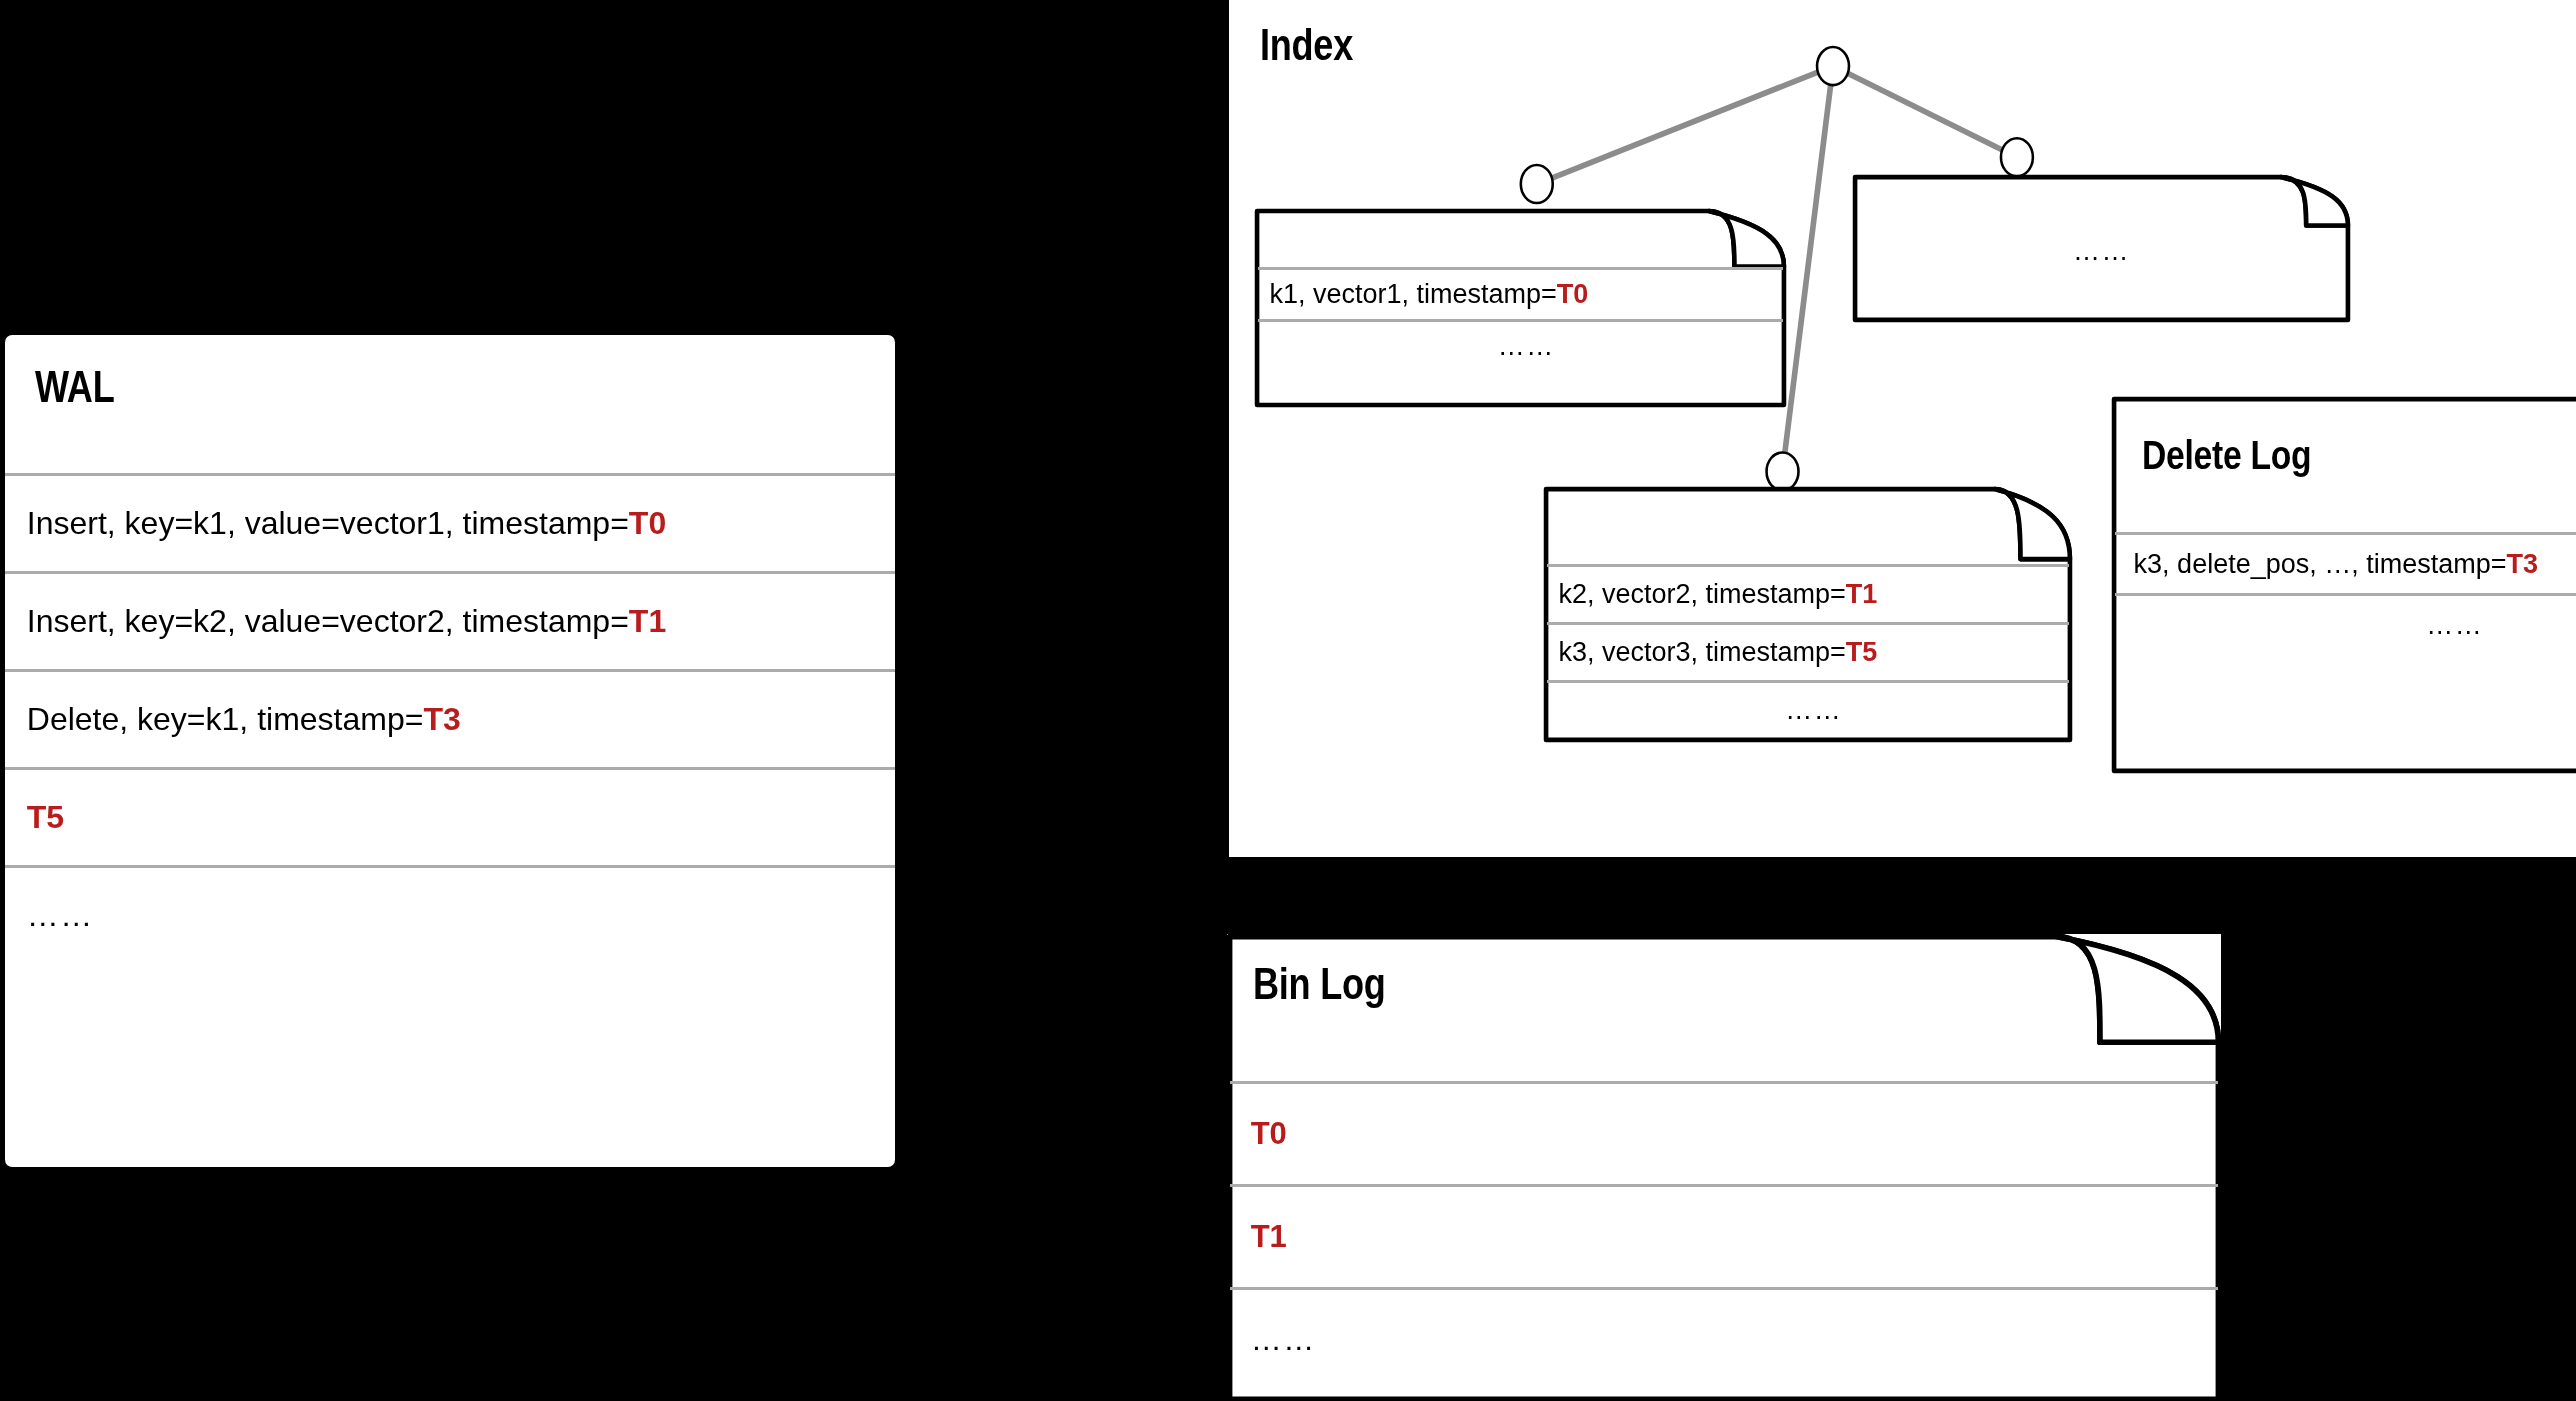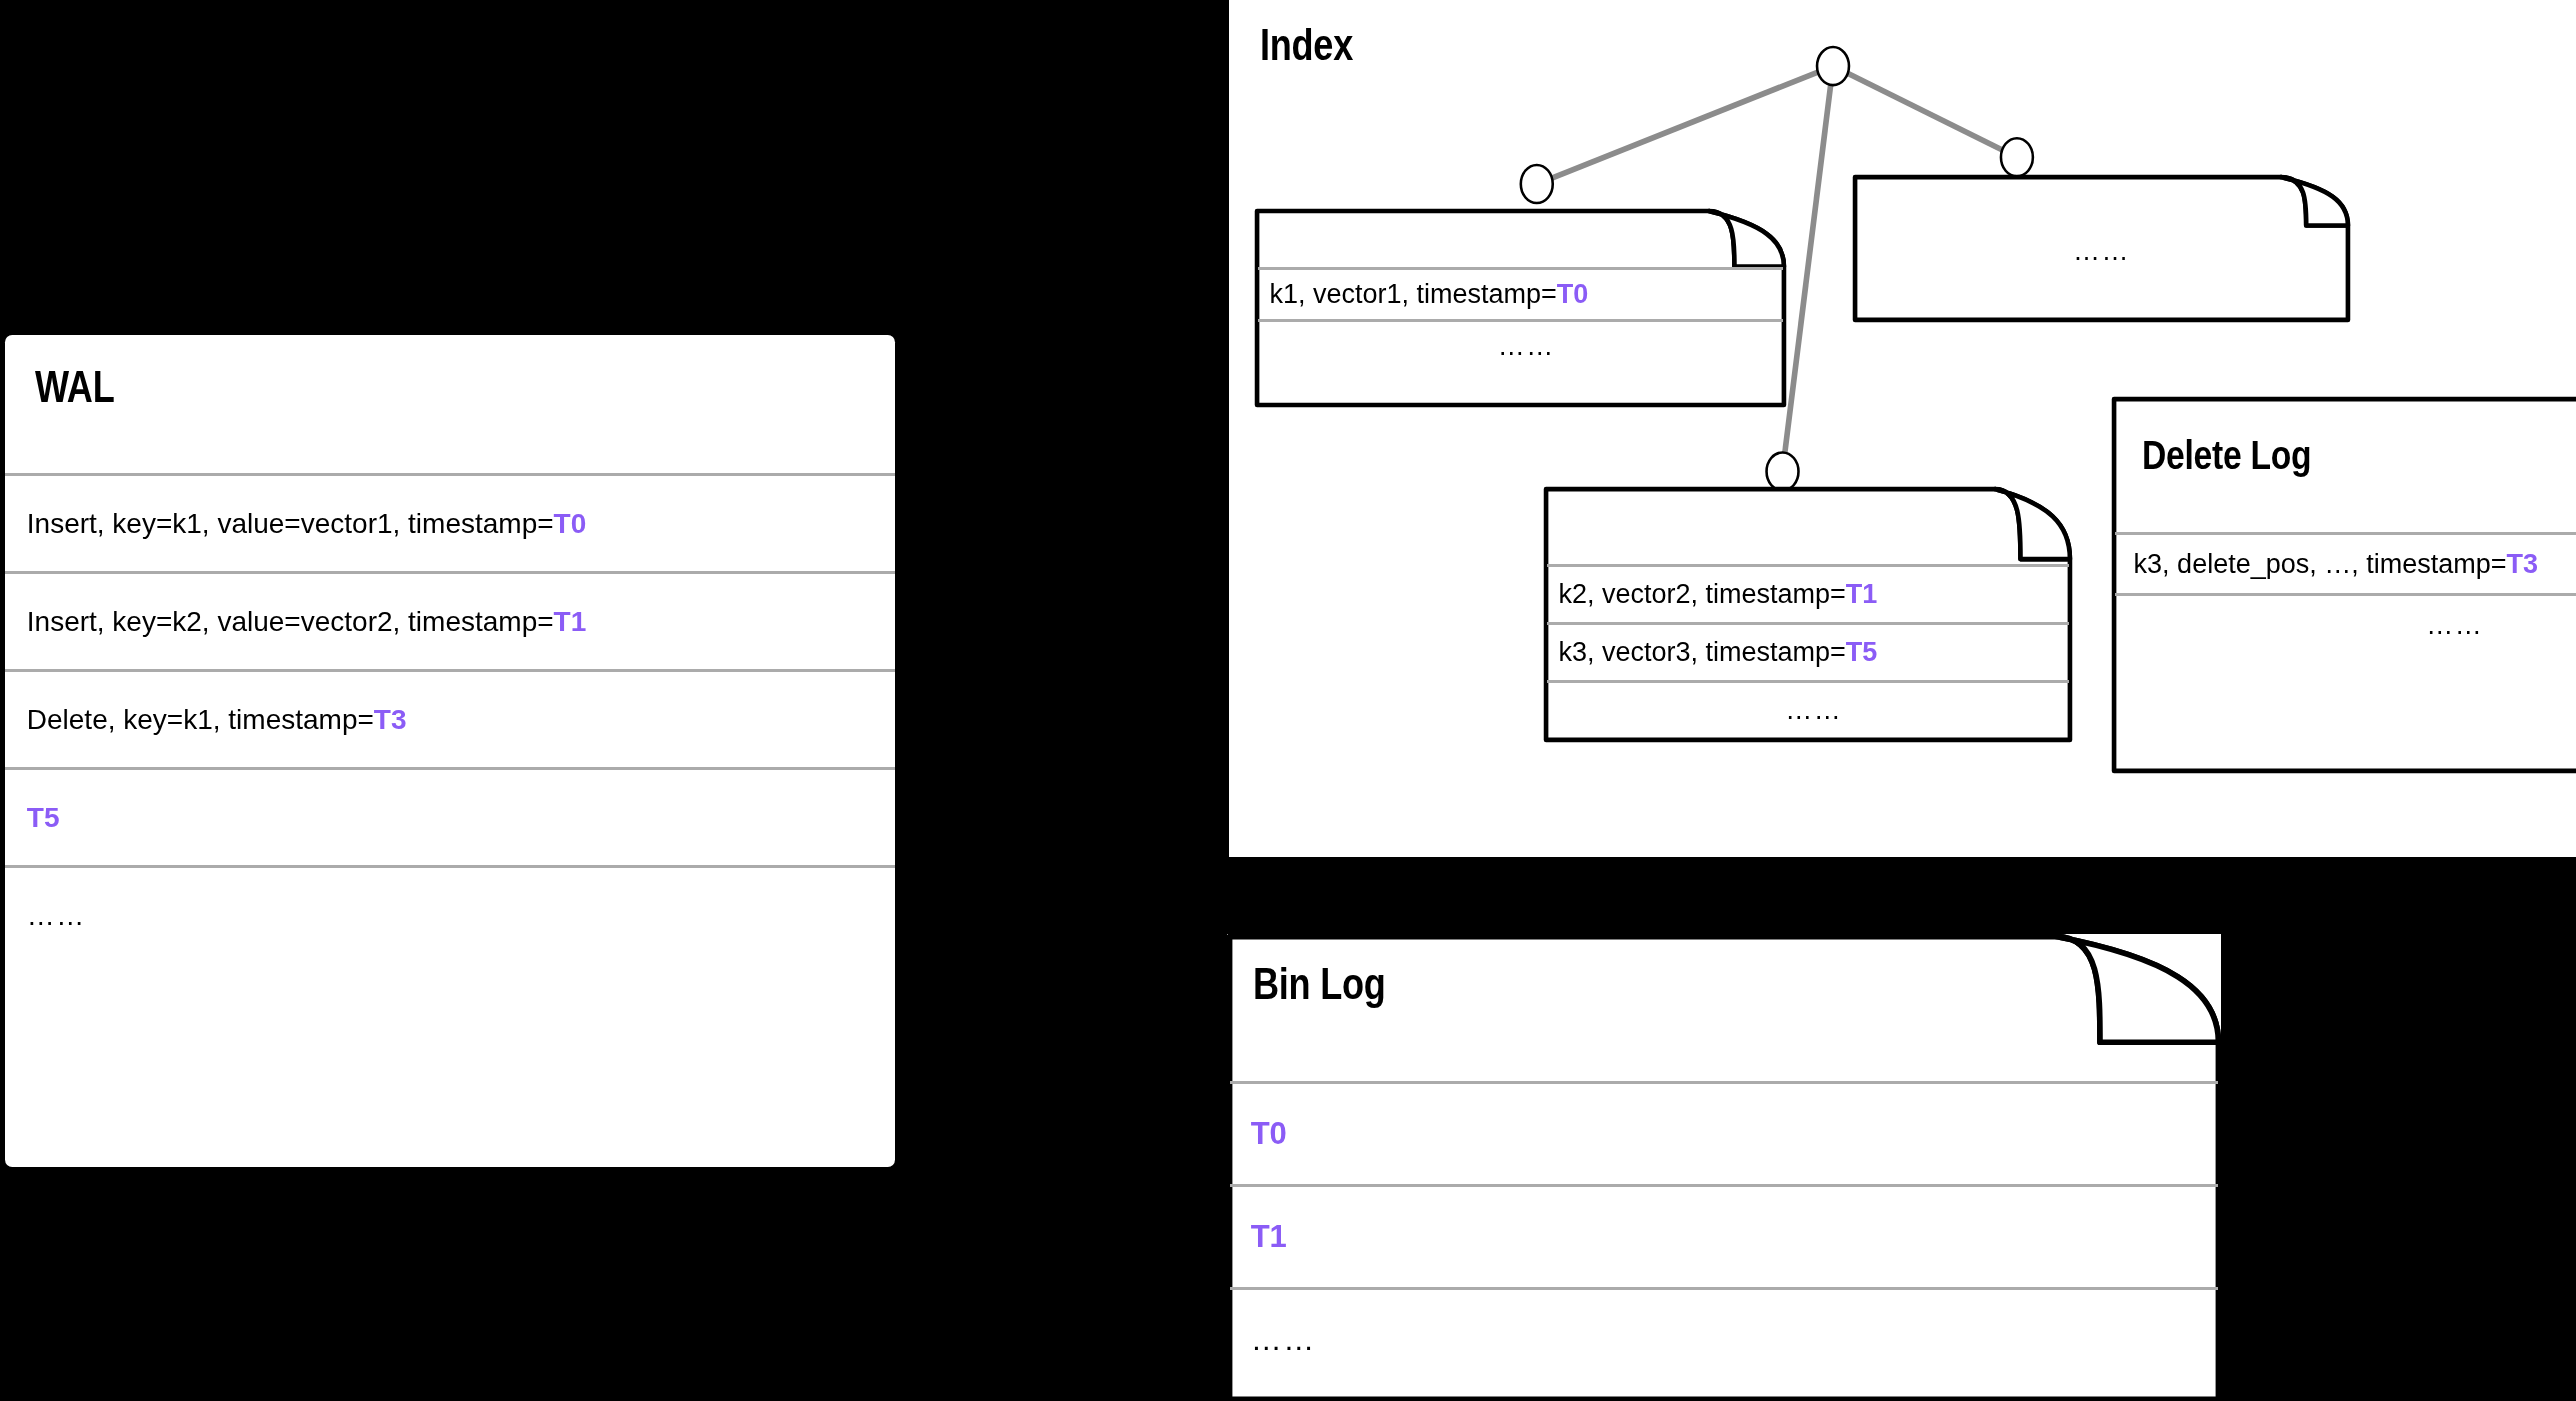--- a/index.html
+++ b/index.html
@@ -40,30 +40,30 @@
     position: relative;
     box-sizing: border-box;
     border-top: 3.6px solid #ababab;
     display: flex;
     align-items: center;
     color: #000000;
     white-space: nowrap;
   }
   .row .txt { display: inline-block; }
   .ts {
-    color: #8b5cf6;
+    color: #b91c1c;
     font-weight: bold;
   }
   .dots { letter-spacing: 1.5px; }
 
   
   #wal { left: 5.2px; top: 335px; width: 890px; height: 832px; }
   #wal .panel-title { left: 30px; top: 27px; font-size: 44px; }
   #wal .rowlist { top: 138px; }
-  #wal .row { height: 98px; padding-left: 21.6px; font-size: 28px; }
+  #wal .row { height: 98px; padding-left: 21.6px; font-size: 32px; }
 
   
   #index { left: 1229px; top: 0px; width: 1583px; height: 857px; }
   #index .panel-title { left: 31px; top: 19.6px; font-size: 44px; }
 
   
   .doc {
     position: absolute;
     background: #ffffff;
   }

